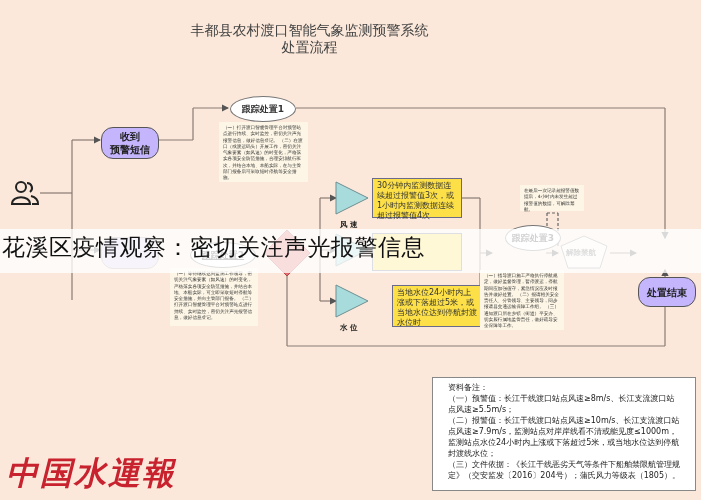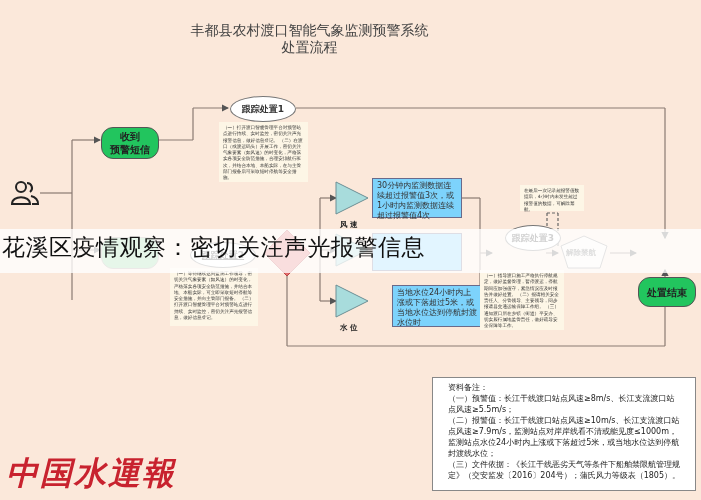--- a/index.html
+++ b/index.html
@@ -1,23 +1,23 @@
 <!DOCTYPE html>
 <html><head>
 <meta charset="utf-8">
 <style>
   html,body{margin:0;padding:0;}
   body{width:701px;height:500px;background:#fbe8da;position:relative;overflow:hidden;font-family:"DejaVu Sans","Liberation Sans",sans-serif;color:#333;}
   .abs{position:absolute;}
   .title{left:0;width:619px;text-align:center;font-size:14px;color:#444;line-height:17px;}
   svg.lines{position:absolute;left:0;top:0;width:701px;height:500px;}
-  .rounded-gray{background:#22c55e;border:1.5px solid #555;border-radius:12px;text-align:center;font-size:10px;font-weight:bold;color:#222;display:flex;align-items:center;justify-content:center;line-height:13px;}
+  .rounded-gray{background:#c4b5fd;border:1.5px solid #555;border-radius:12px;text-align:center;font-size:10px;font-weight:bold;color:#222;display:flex;align-items:center;justify-content:center;line-height:13px;}
   .ellipse{background:#fff;border:1.5px solid #777;border-radius:50%;text-align:center;font-size:9px;font-weight:bold;color:#333;display:flex;align-items:center;justify-content:center;}
   .note{background:#fdf6e6;font-size:4.6px;line-height:6.3px;color:#333;padding:3px 4px;box-sizing:border-box;}
-  .purple{background:#7dd3fc;border:1.5px solid #6a6a8a;font-size:8px;line-height:10px;color:#333;padding:2px 4px;box-sizing:border-box;}
+  .purple{background:#fde047;border:1.5px solid #6a6a8a;font-size:8px;line-height:10px;color:#333;padding:2px 4px;box-sizing:border-box;}
   .tri-label{font-size:7.5px;font-weight:bold;color:#222;margin-top:27px;}
   .remarks{background:#fff;border:1px solid #888;font-size:8px;line-height:11px;color:#222;padding:4px 15px;box-sizing:border-box;}
   .overlay{left:0;top:229px;width:701px;height:44px;background:rgba(255,255,255,0.78);}
   .overlay-text{left:2px;top:232px;font-size:23px;color:#111;white-space:nowrap;letter-spacing:0.5px;}
   .logo{left:6px;top:452px;font-family:"DejaVu Serif","Liberation Serif",serif;font-size:32px;font-weight:bold;color:#c8222e;letter-spacing:2px;font-style:italic;}
 </style>
 </head>
 <body>
 
 <div class="abs title" style="top:22px;">丰都县农村渡口智能气象监测预警系统</div>

